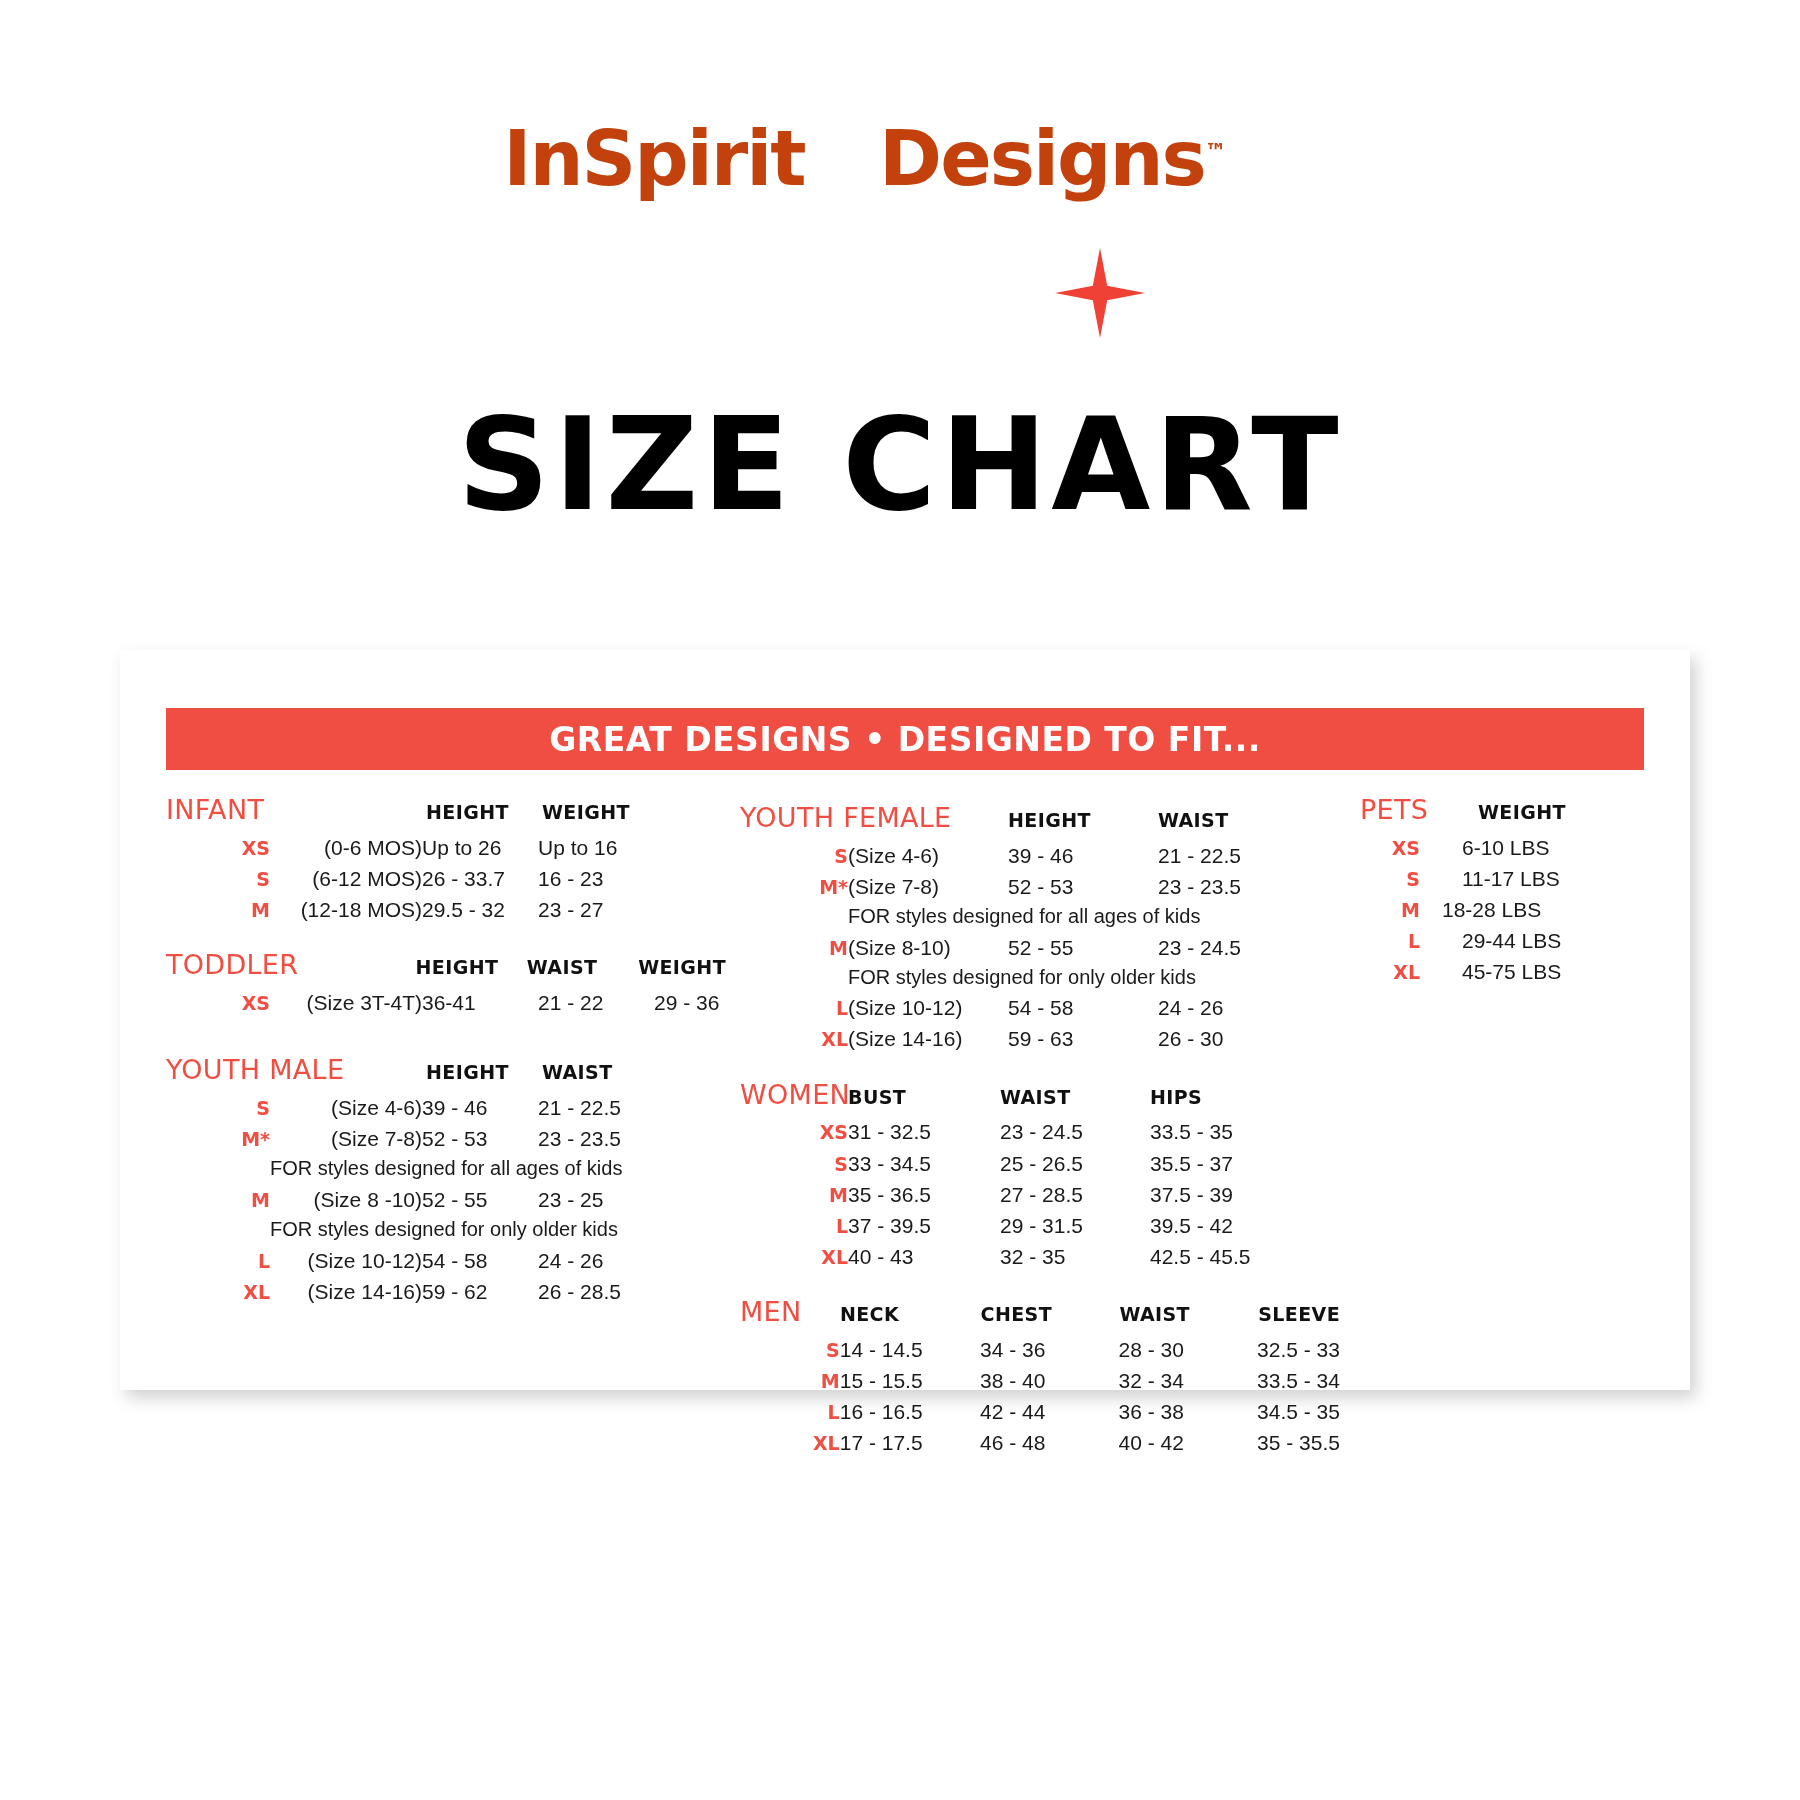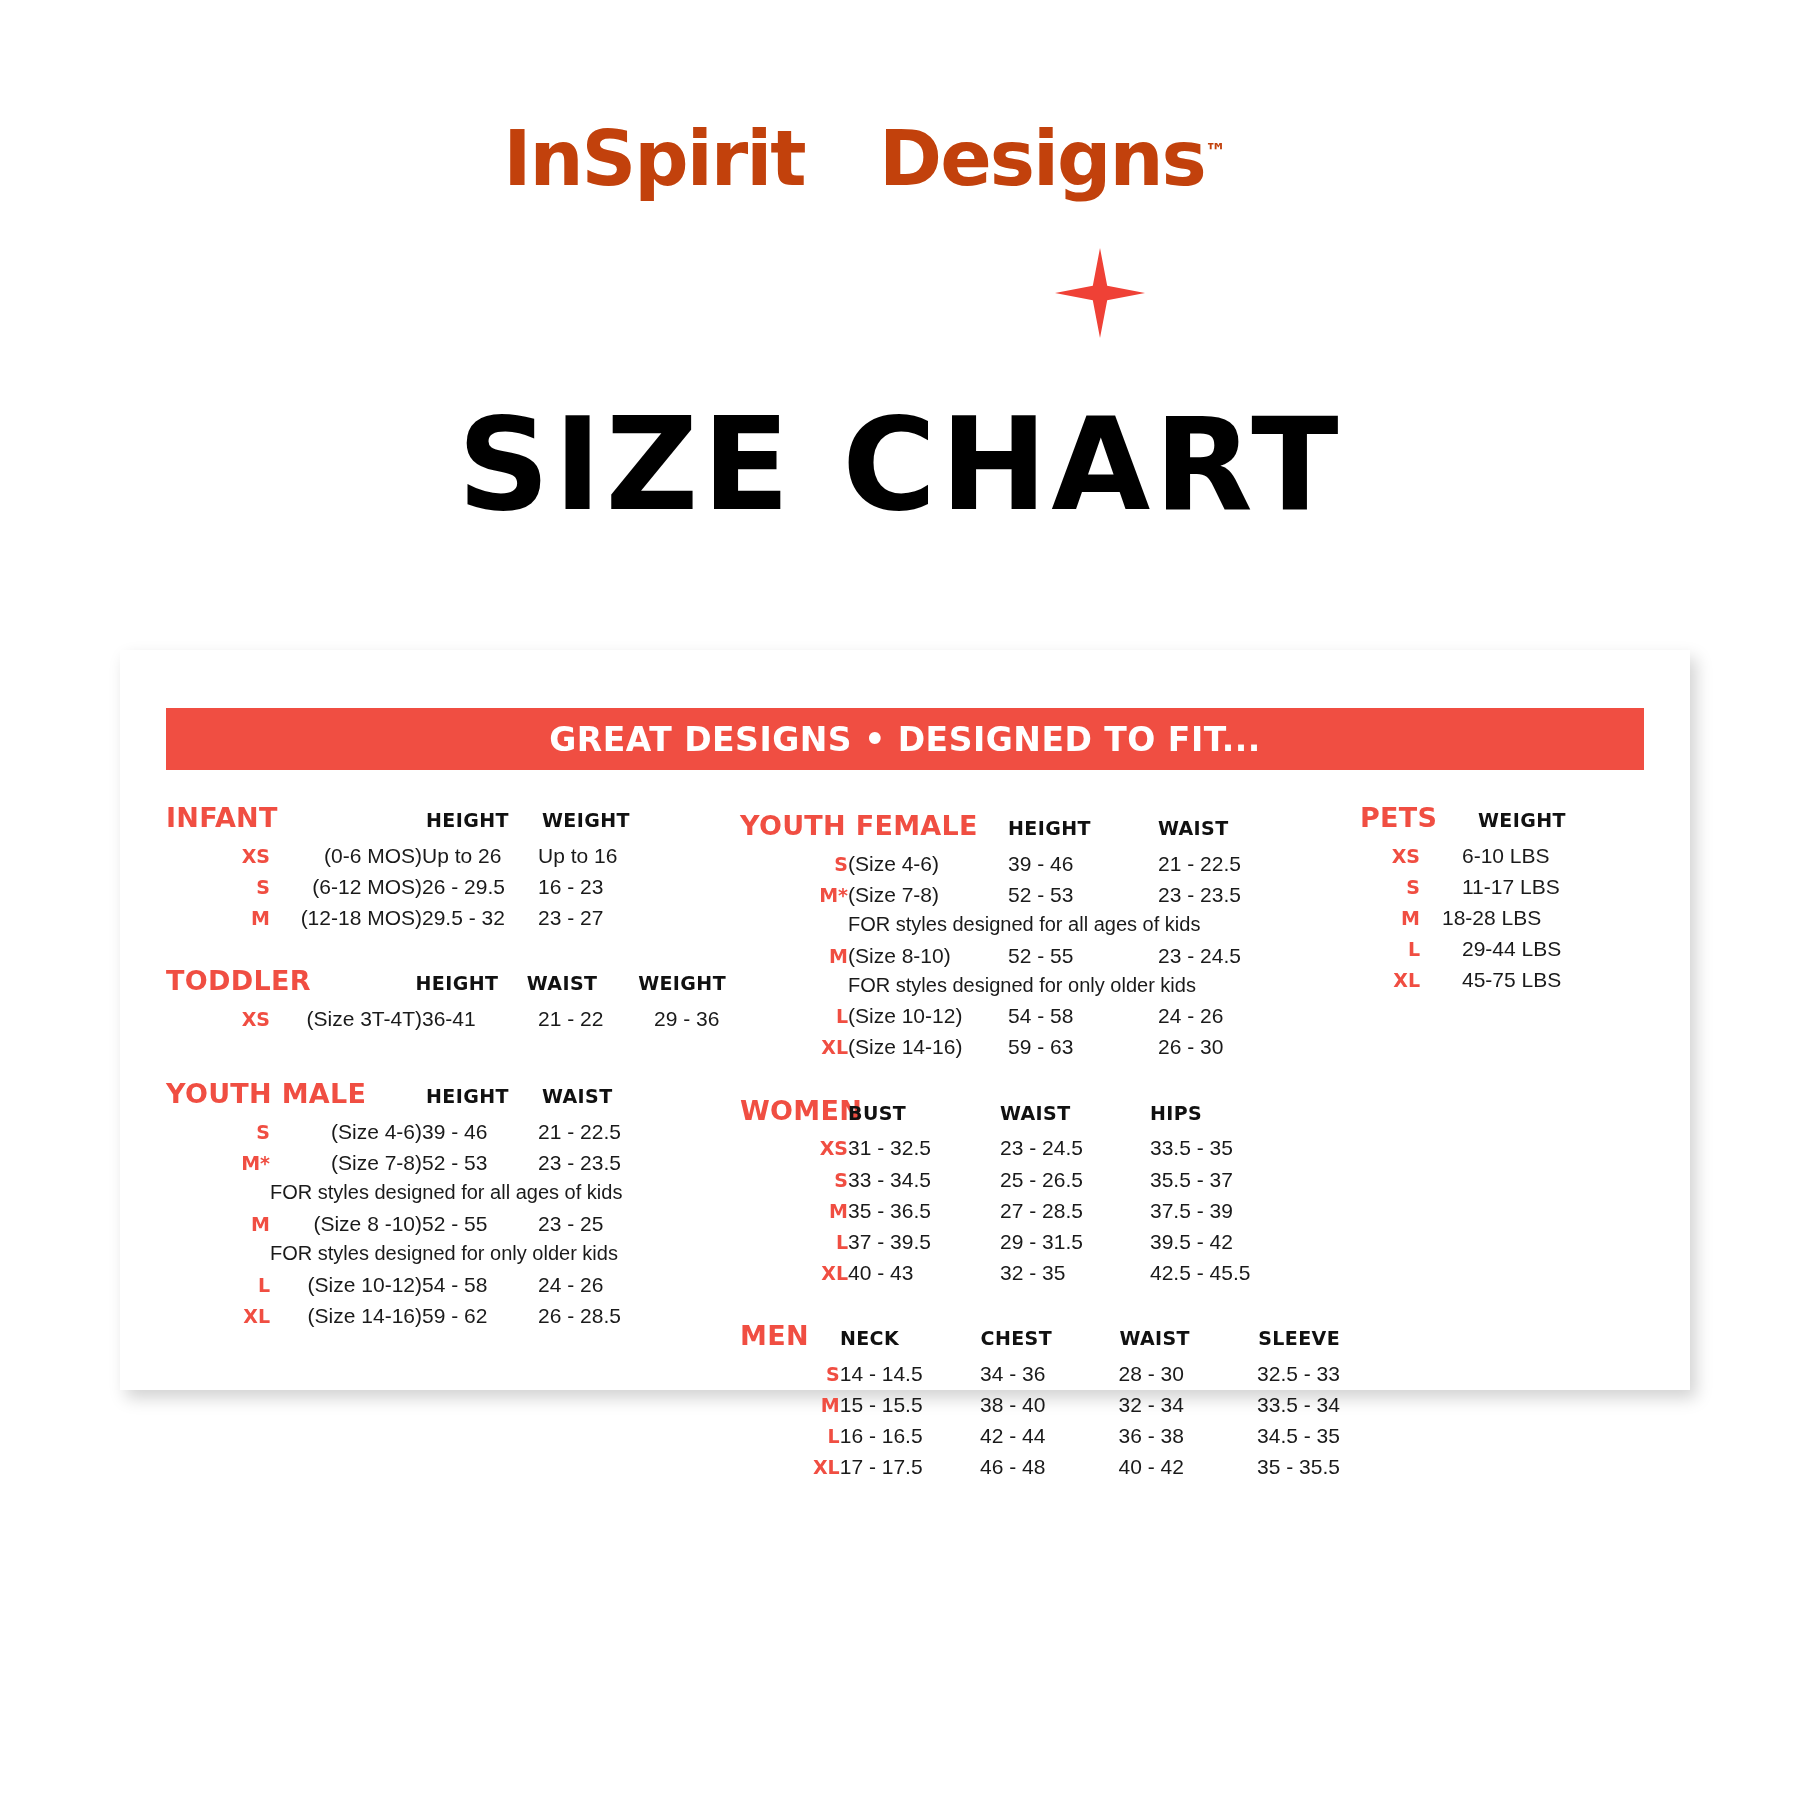--- a/index.html
+++ b/index.html
@@ -98,24 +98,23 @@
     font-size: 21px;
   }
   .col-left   { top: 140px; left: 46px;  width: 560px; }
   .col-mid    { top: 148px; left: 620px; width: 600px; }
   .col-right  { top: 140px; left: 1240px; width: 290px; }
 
   .grp { margin-bottom: 6px; }
   .grp-title {
     color: #f04e42;
     font-family: "DejaVu Sans", sans-serif;
-    font-weight: bold;
+    font-weight: normal;
     font-size: 27px;
     letter-spacing: 0.3px;
-    margin-top: 8px;
   }
   .hdr {
     font-family: "DejaVu Sans", sans-serif;
     font-weight: bold;
     font-size: 19px;
     color: #111111;
     letter-spacing: 0.4px;
   }
 
   .row {
@@ -197,21 +196,21 @@
       </div>
       <div class="row">
         <div class="sz L-sz">XS</div>
         <div class="cell L-c1">(0-6 MOS)</div>
         <div class="cell L-c2">Up to 26</div>
         <div class="cell L-c3">Up to 16</div>
       </div>
       <div class="row">
         <div class="sz L-sz">S</div>
         <div class="cell L-c1">(6-12 MOS)</div>
-        <div class="cell L-c2">26 - 29.5</div>
+        <div class="cell L-c2">26 - 33.7</div>
         <div class="cell L-c3">16 - 23</div>
       </div>
       <div class="row">
         <div class="sz L-sz">M</div>
         <div class="cell L-c1">(12-18 MOS)</div>
         <div class="cell L-c2">29.5 - 32</div>
         <div class="cell L-c3">23 - 27</div>
       </div>
     </div>
 

